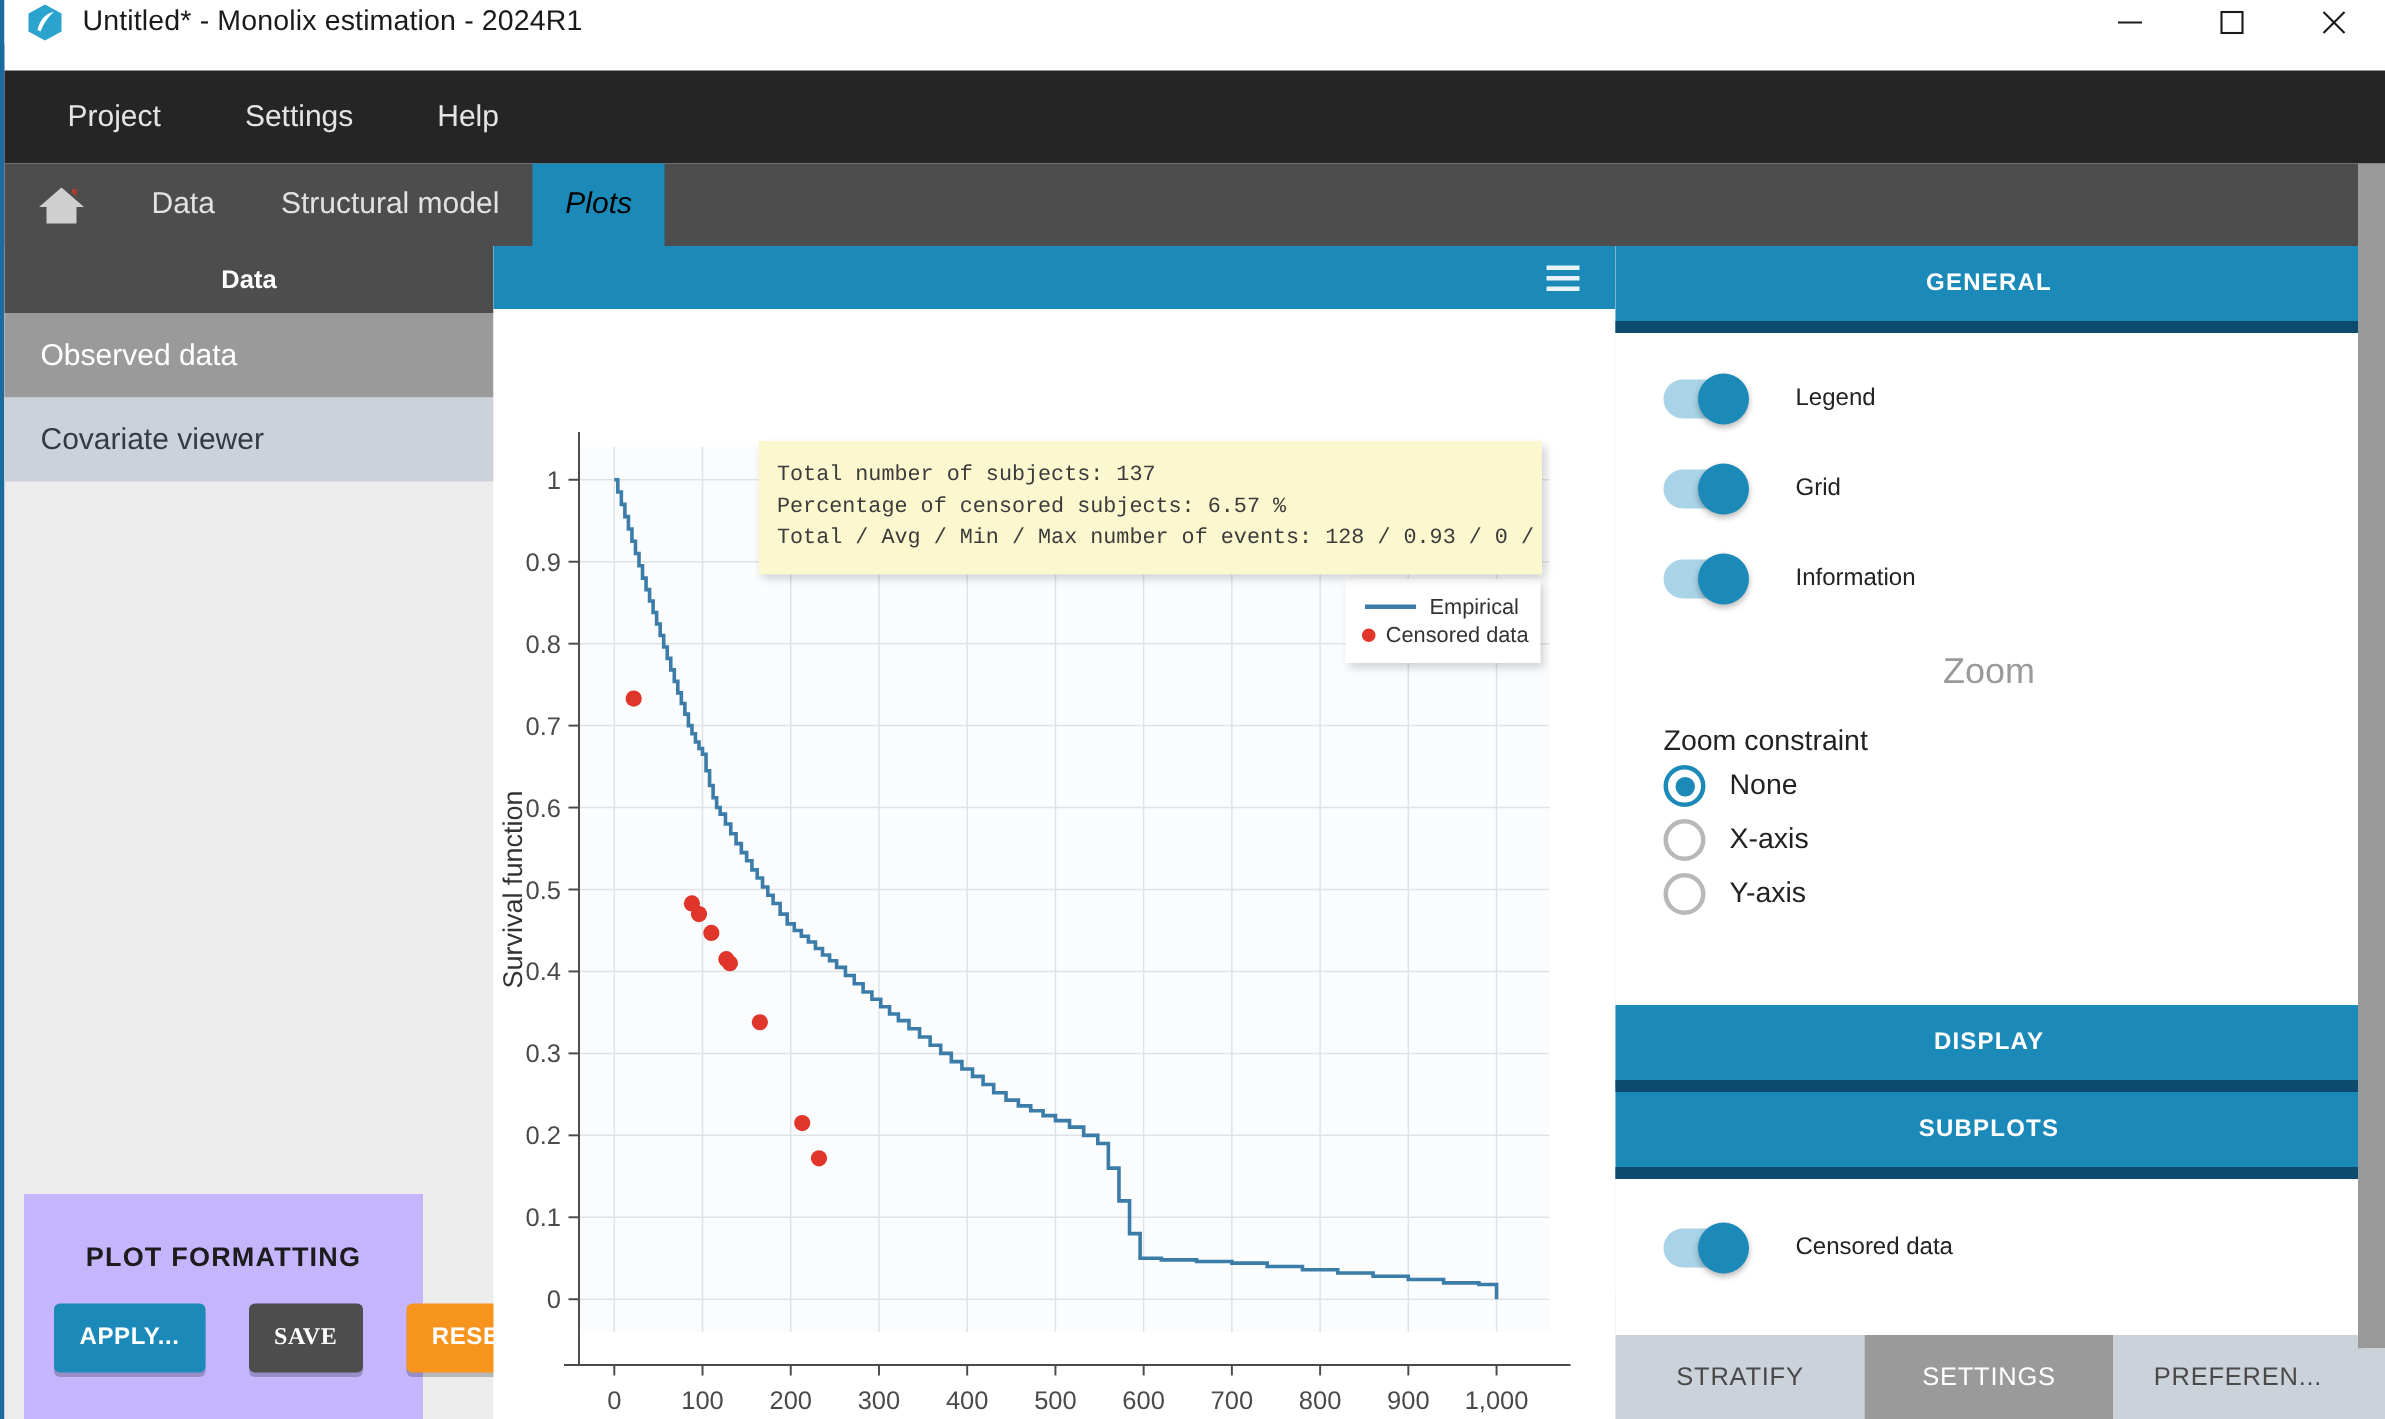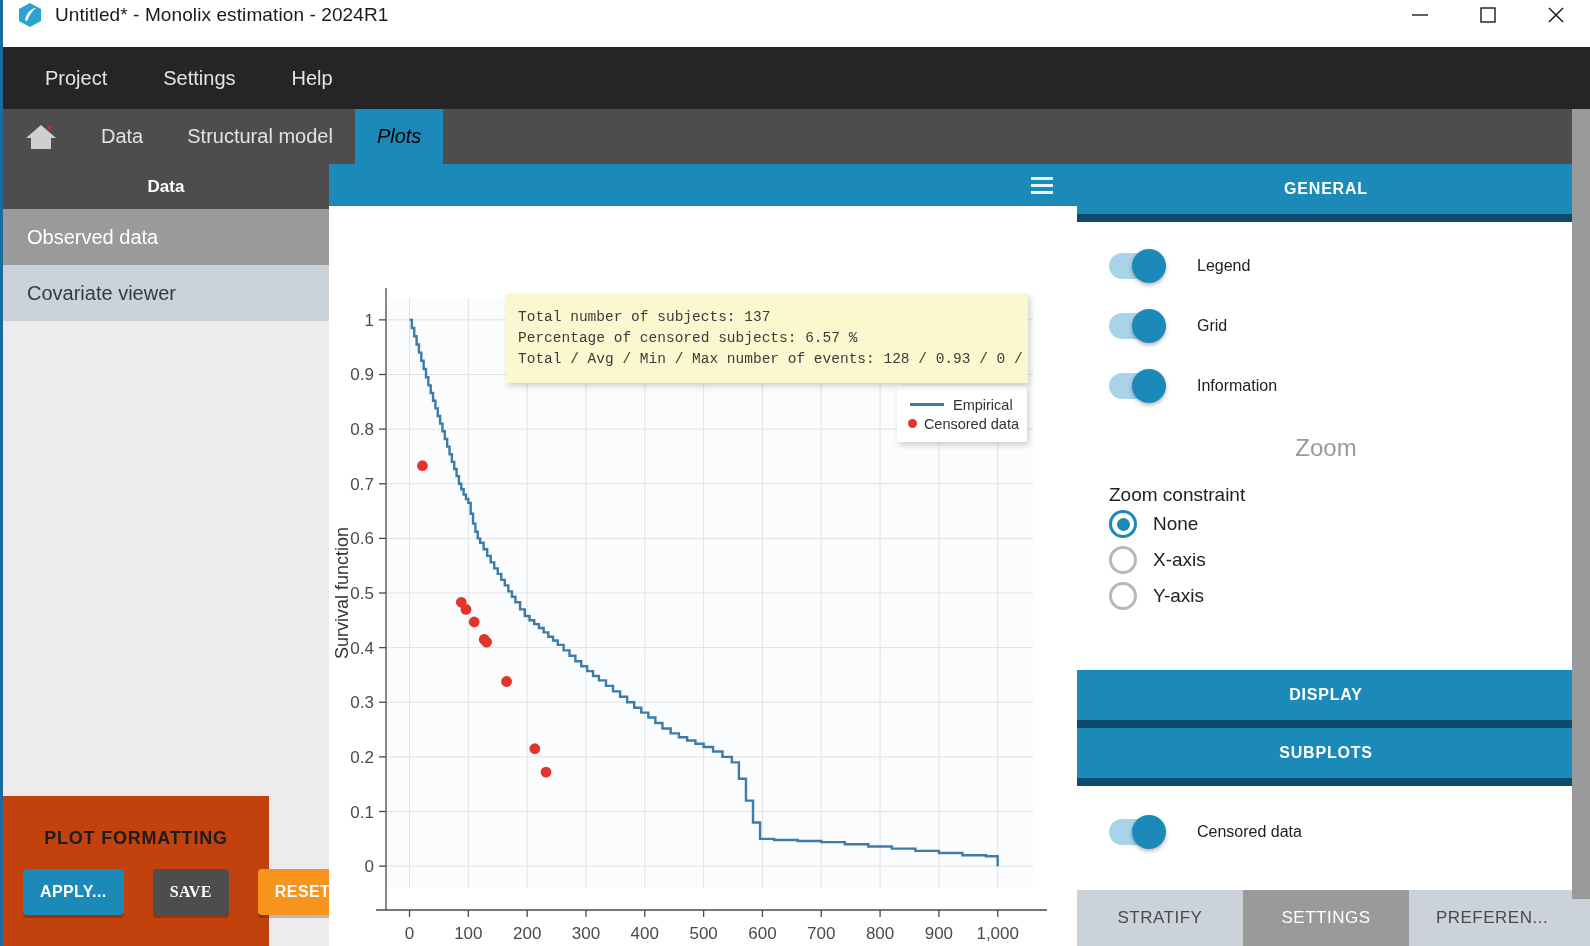--- a/index.html
+++ b/index.html
@@ -80,22 +80,22 @@
     color: #ffffff; font-size: 17px; font-weight: bold;
   }
   .lp-item {
     height: 56px; display: flex; align-items: center;
     padding-left: 24px; font-size: 20px; cursor: default;
   }
   .lp-item.sel { background: #9a9a9a; color: #ffffff; }
   .lp-item.alt { background: #ccd2da; color: #333b45; }
 
   .plotfmt {
-    position: absolute; left: 0; bottom: 0; width: 266px; height: 150px;
-    background: #c2410c;
+    position: absolute; left: 13px; bottom: 0; width: 266px; height: 150px;
+    background: #c4b5fd;
   }
   .pf-title {
     text-align: center; font-size: 18px; font-weight: bold;
     color: #1c1c1c; letter-spacing: 0.8px; margin-top: 32px;
   }
   .pf-row { display: flex; gap: 29px; margin-top: 20px; padding-left: 20px; }
   .pf-btn {
     border: none; color: #ffffff;
     font-family: "Liberation Sans", sans-serif;
     font-size: 16px; font-weight: bold; letter-spacing: 0.4px;

